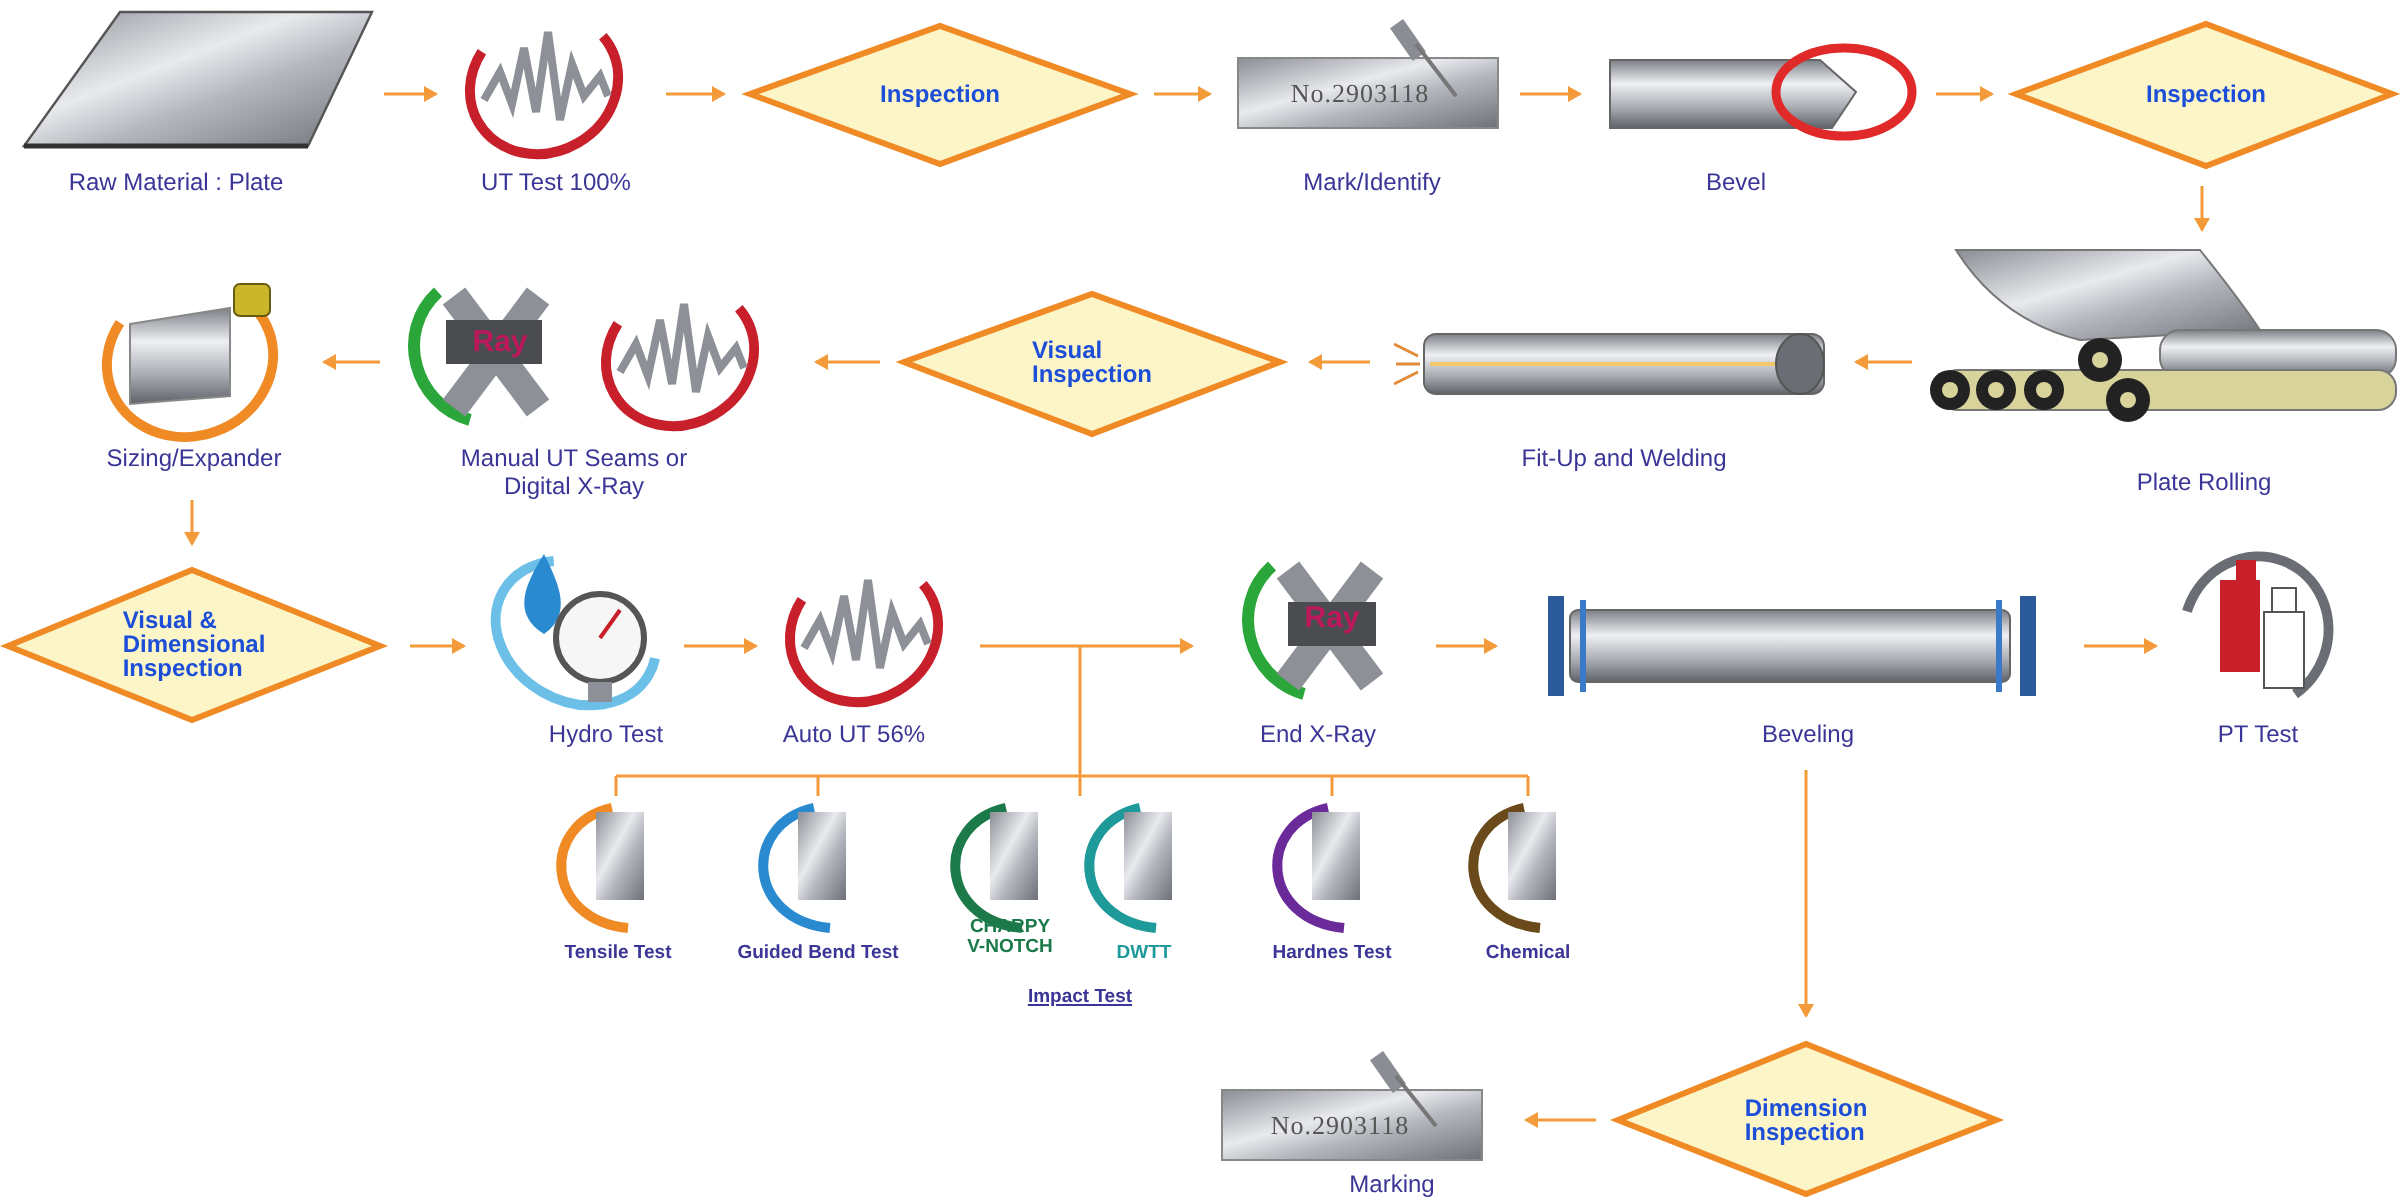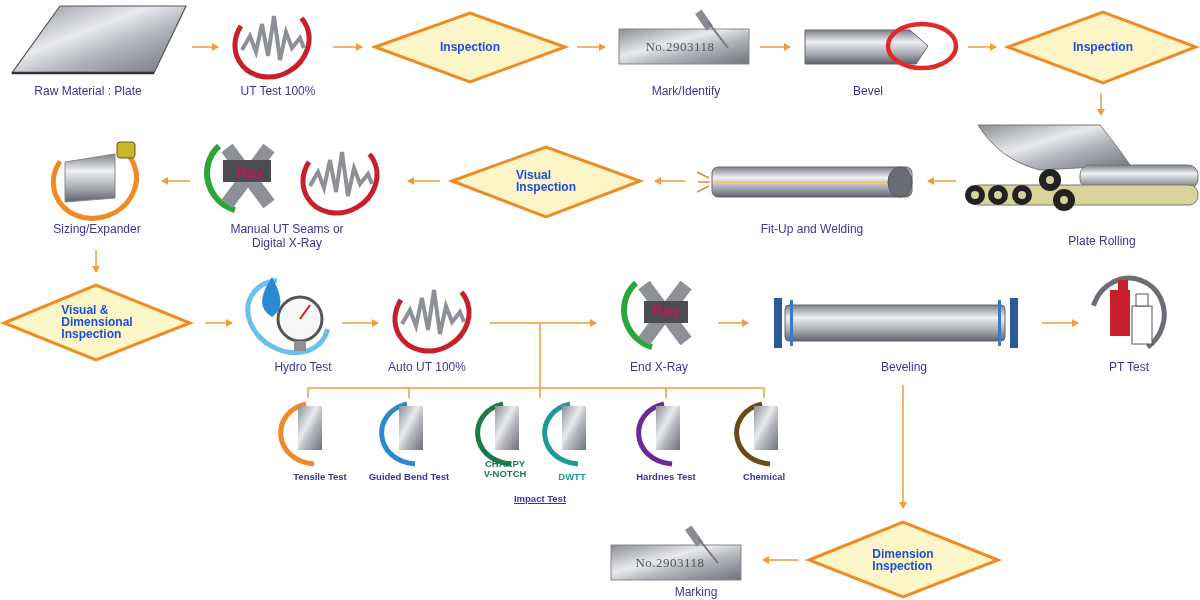--- a/index.html
+++ b/index.html
@@ -217,28 +217,28 @@
 Inspection</div>
 <div class="xray" style="left:250px;top:171px;">Ray</div>
 <div class="lbl" style="left:287px;top:222px;">Manual UT Seams or
 Digital X-Ray</div>
 <div class="lbl" style="left:97px;top:222px;">Sizing/Expander</div>
 
 <div class="dtxt" style="left:97px;top:322px;">Visual &amp;
 Dimensional
 Inspection</div>
 <div class="lbl" style="left:303px;top:360px;">Hydro Test</div>
-<div class="lbl" style="left:427px;top:360px;">Auto UT 100%</div>
+<div class="lbl" style="left:427px;top:360px;">Auto UT 56%</div>
 <div class="xray" style="left:666px;top:309px;">Ray</div>
 <div class="lbl" style="left:659px;top:360px;">End X-Ray</div>
 <div class="lbl" style="left:904px;top:360px;">Beveling</div>
 <div class="lbl" style="left:1129px;top:360px;">PT Test</div>
 
 <div id="mech-labels">
-    <div class="slbl" style="left: 320px; top: 472px; color: rgb(58, 53, 150);">Tensile Test</div>
+    <div class="slbl" style="left: 309px; top: 472px; color: rgb(58, 53, 150);">Tensile Test</div>
     <div class="slbl" style="left: 409px; top: 472px; color: rgb(58, 53, 150);">Guided Bend Test</div>
     <div class="slbl" style="left: 505px; top: 444px; color: rgb(28, 122, 74); margin-top: 15px;">CHARPY
 V-NOTCH</div>
     <div class="slbl" style="left: 572px; top: 472px; color: rgb(31, 154, 154);">DWTT</div>
     <div class="slbl" style="left: 666px; top: 472px; color: rgb(58, 53, 150);">Hardnes Test</div>
     <div class="slbl" style="left: 764px; top: 472px; color: rgb(58, 53, 150);">Chemical</div>
   </div>
 <div class="slbl" style="left:540px;top:494px;text-decoration:underline;">Impact Test</div>
 
 <div class="dtxt" style="left:903px;top:560px;">Dimension

